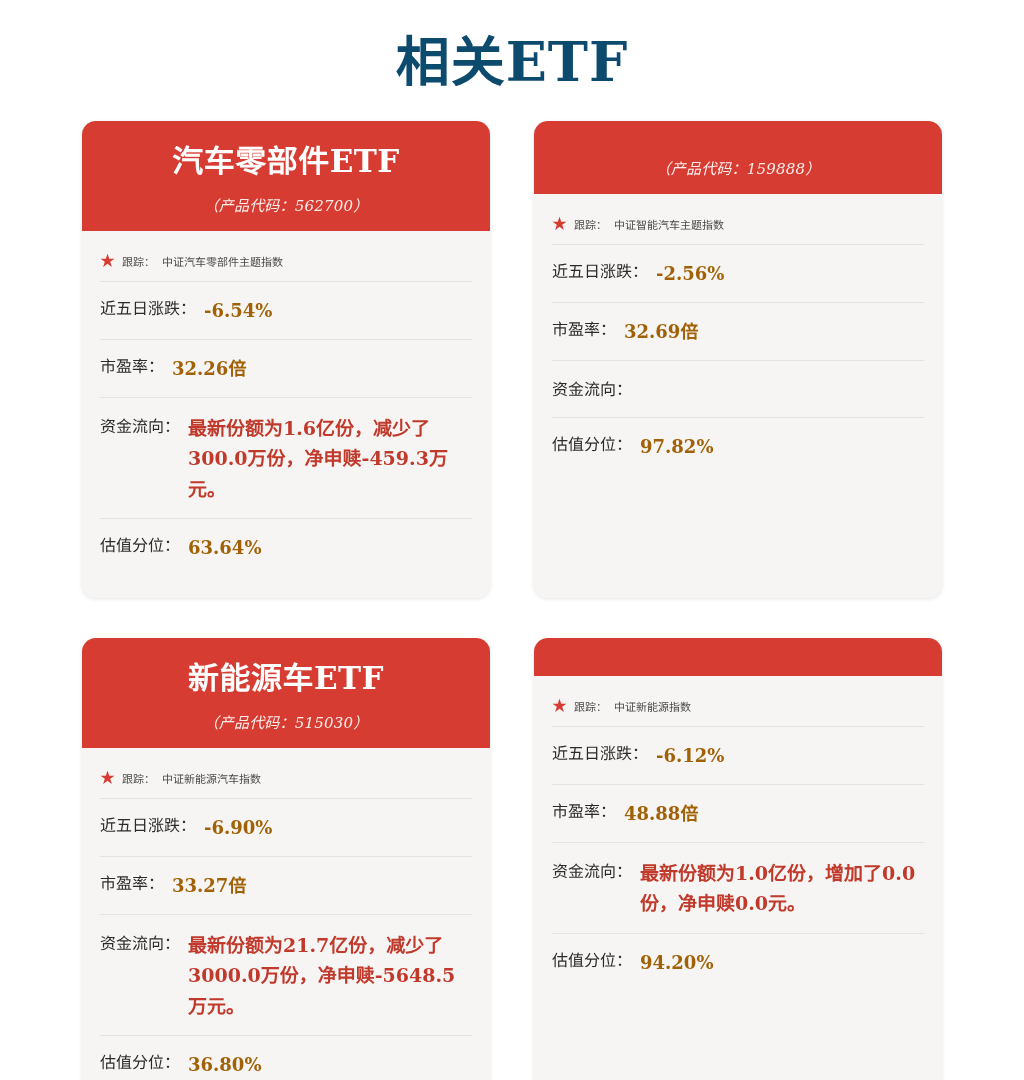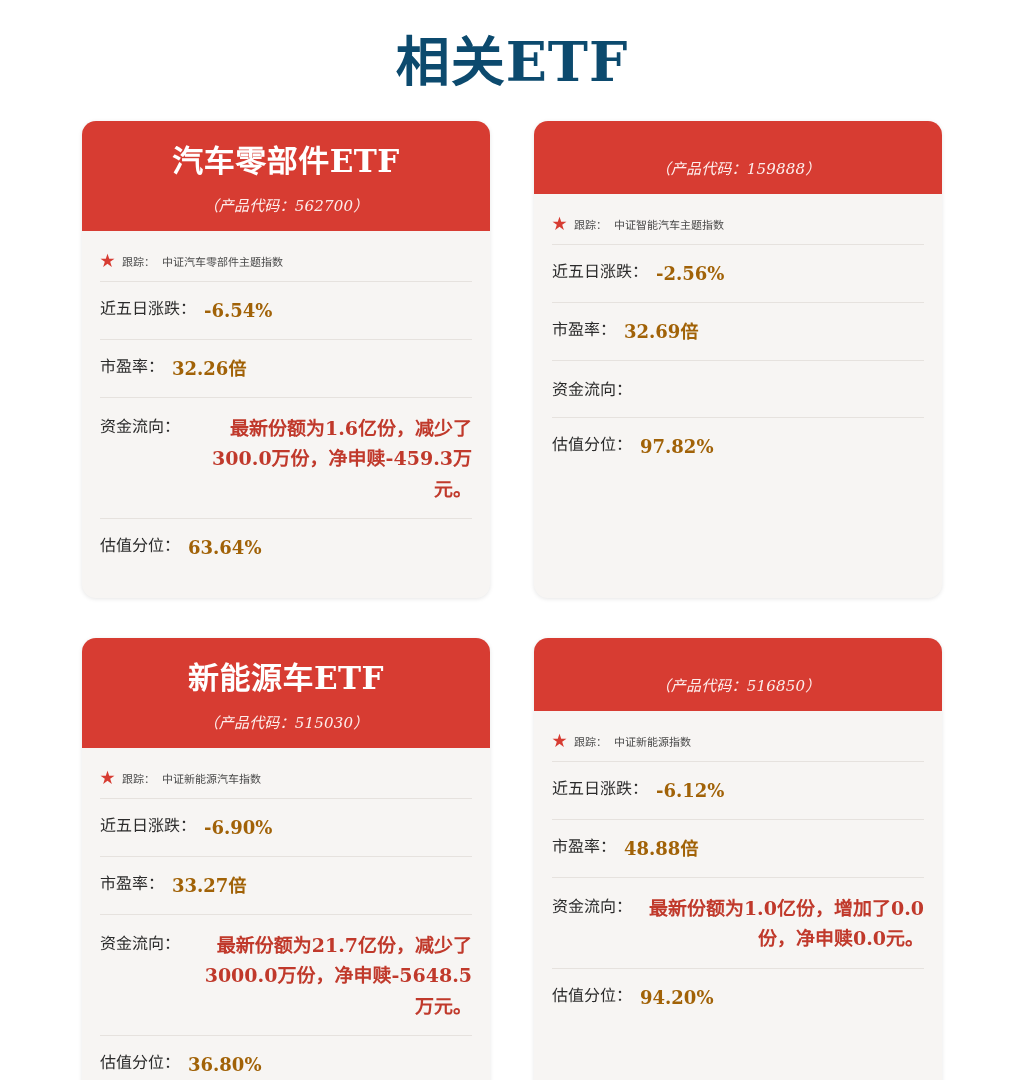--- a/index.html
+++ b/index.html
@@ -102,21 +102,20 @@
     font-size: 18px;
     color: #a16207;
     line-height: 1.55;
     font-weight: bold;
   }
   .row-value.flow {
     font-size: 19px;
     font-weight: bold;
     color: #c0392b;
     line-height: 1.6;
-    text-align: right;
   }
   .row.flow-row .row-label {
     padding-top: 2px;
   }
 </style>
 </head>
 <body>
 
 <div class="page">
 
@@ -213,23 +212,20 @@
         </div>
         <div class="row">
           <span class="row-label">估值分位：</span>
           <span class="row-value">36.80%</span>
         </div>
       </div>
     </div>
 
     <div class="card">
       <div class="card-head">
-        <div class="card-code">
-          <span>（产品代码：</span><span>516850</span><span>）</span>
-        </div>
       </div>
       <div class="card-body">
         <div class="track-row">
           <span class="star-icon">★</span>
           <span class="track-text">跟踪：</span>
           <span class="track-text">中证新能源指数</span>
         </div>
         <div class="row">
           <span class="row-label">近五日涨跌：</span>
           <span class="row-value">-6.12%</span>

